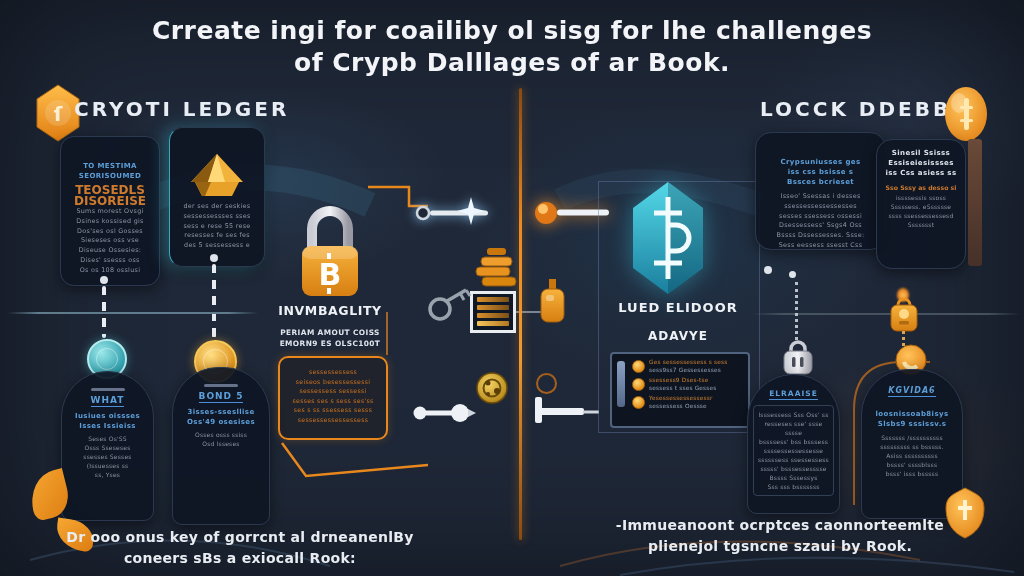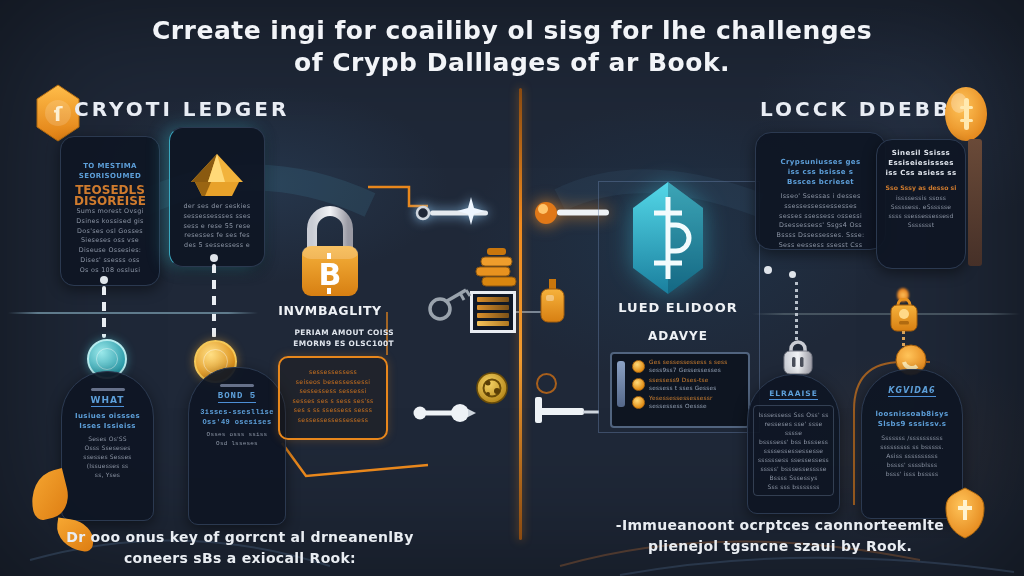--- a/index.html
+++ b/index.html
@@ -29,21 +29,21 @@
   .t-grey-sm .ln{color:#8d96a6;font-size:6px;line-height:9px;letter-spacing:.2px;}
   .t-orange .ln{color:#c6701f;font-size:6.2px;line-height:9.6px;letter-spacing:.3px;}
   .hl-orange{color:#cf7b2e;font-size:12px;font-weight:bold;line-height:11px;margin-top:4px;}
   .card-title{color:#5d9fd9;font-size:9px;font-weight:bold;letter-spacing:1px;text-align:center;}
   .bar-grey{width:34px;height:3px;background:#66718а;background:#66718a;margin:0 auto 4px auto;border-radius:2px;}
   .vdash{position:absolute;width:4px;border-radius:2px;
     background:repeating-linear-gradient(180deg,#e9edf2 0 9px,transparent 9px 16px);}
   .dot{position:absolute;border-radius:50%;background:#dfe4ea;}
   .hline{position:absolute;height:1.5px;}
   .lock-label{color:#eef1f5;font-weight:bold;font-size:12.5px;letter-spacing:.6px;text-align:center;}
-  .sub-line{display:block;color:#dfe4ec;font-weight:bold;font-size:7.4px;line-height:11px;text-align:right;letter-spacing:.4px;}
+  .sub-line{display:block;color:#dfe4ec;font-weight:bold;font-size:7.4px;line-height:11px;text-align:center;letter-spacing:.4px;}
   .orange-box{position:absolute;border:2px solid #e8871c;border-radius:10px;background:rgba(35,25,15,.30);
     box-sizing:border-box;padding-top:9px;box-shadow:0 0 10px rgba(232,135,28,.25);}
   .hex-label{color:#eef1f5;font-weight:bold;text-align:center;letter-spacing:1px;}
   .list-panel{position:absolute;border:2px solid #51647f;border-radius:4px;background:rgba(13,19,31,.92);
     box-sizing:border-box;padding:5px 6px 4px 20px;}
   .panel-tab{position:absolute;left:5px;top:7px;width:8px;height:46px;border-radius:3px;
     background:linear-gradient(180deg,#8ba1c4,#55688a);}
   .list-row{display:flex;align-items:center;margin-bottom:3px;}
   .coin-bullet{width:11px;height:11px;border-radius:50%;flex:0 0 11px;margin-right:4px;
     background:radial-gradient(circle at 38% 32%,#ffd978,#e08a12 75%);border:1px solid #b06a10;}
@@ -173,21 +173,21 @@
         <span class="ln">Isses Issieiss</span>
       </div>
     <div class="t-grey-sm" style="margin-top:3px;">
         <span class="ln">Seses Os'SS</span>
         <span class="ln">Osss Sseseses</span>
         <span class="ln">ssesses Sesses</span>
         <span class="ln">(Issuesses ss</span>
         <span class="ln">ss, Yses</span>
       </div>
   </div>
-  <div class="card tomb" style="left:188px;top:367px;width:98px;height:158px;font-family:Liberation Mono, monospace;">
+  <div class="card tomb" style="left:172px;top:367px;width:98px;height:158px;">
     <div class="bar-grey"></div>
     <div class="ln card-title"><span class="underlined">BOND 5</span></div>
     <div class="t-blue" style="margin-top:4px;">
         <span class="ln">3isses-ssesllise</span>
         <span class="ln">Oss'49 osesises</span>
       </div>
     <div class="t-grey-sm" style="margin-top:3px;">
         <span class="ln">Osses osss ssiss</span>
         <span class="ln">Osd lsseses</span>
       </div>

